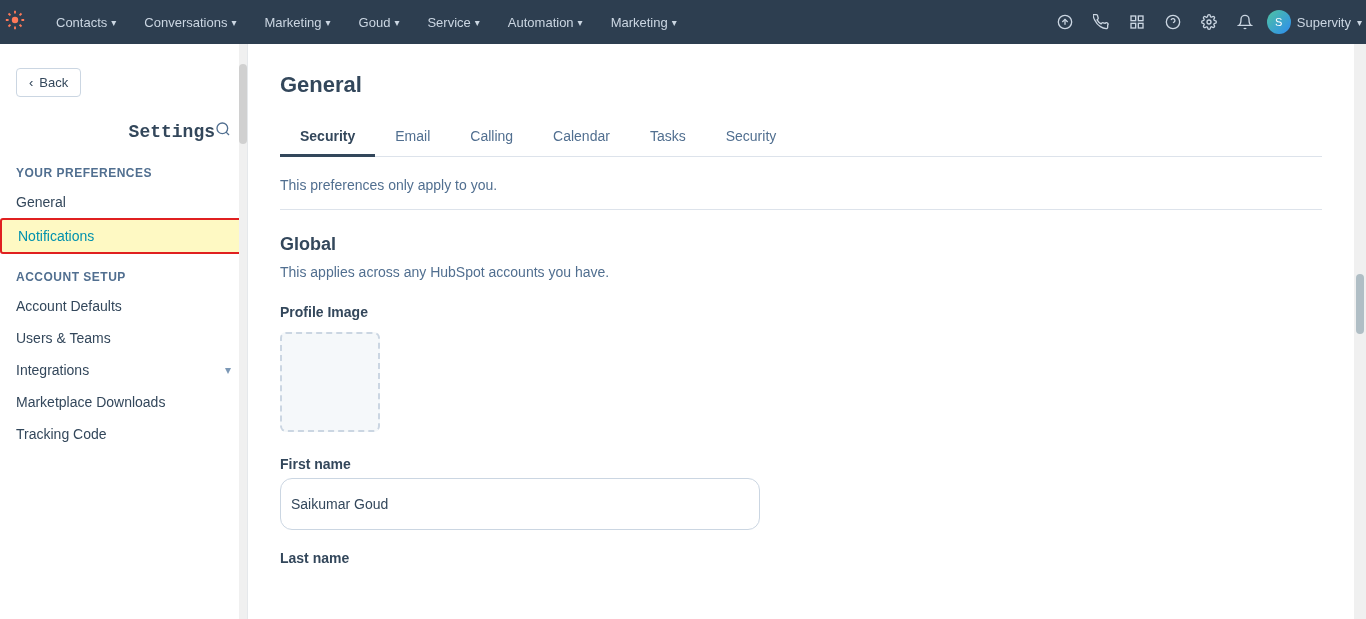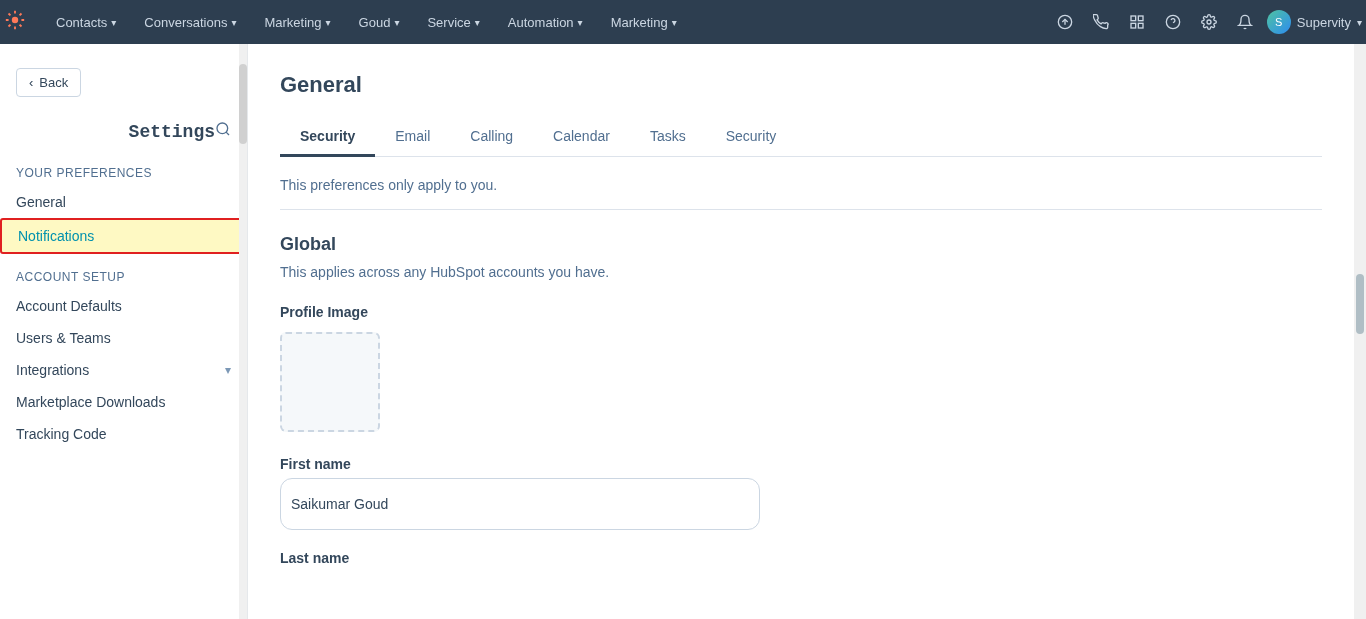--- a/index.html
+++ b/index.html
@@ -110,21 +110,21 @@
       font-weight: 700;
       color: #33475b;
     }
     .sidebar-search-icon {
       color: #516f90;
       cursor: pointer;
       font-size: 15px;
     }
     .sidebar-section-label {
       font-size: 12px;
-      font-weight: 400;
+      font-weight: 700;
       color: #516f90;
       text-transform: uppercase;
       letter-spacing: 0.5px;
       padding: 16px 16px 6px 16px;
     }
     .sidebar-item {
       padding: 8px 16px;
       font-size: 14px;
       color: #33475b;
       cursor: pointer;

